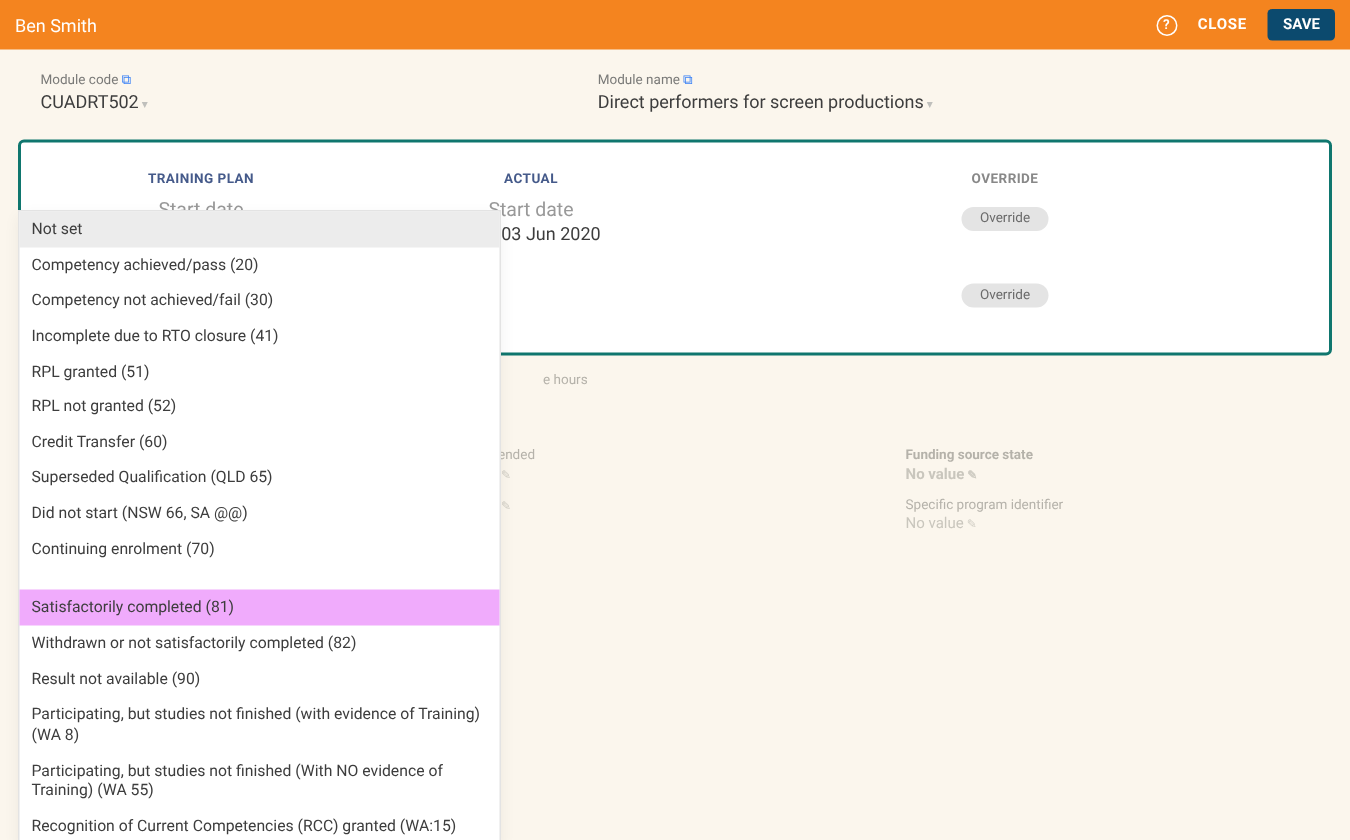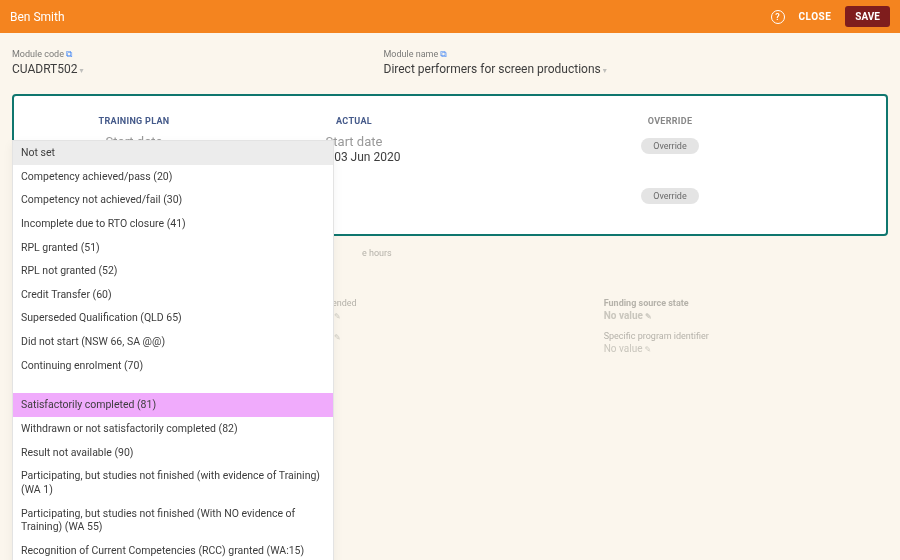--- a/index.html
+++ b/index.html
@@ -3,23 +3,23 @@
 <meta charset="utf-8">
 <style>
   *{box-sizing:border-box;margin:0;padding:0;font-family:-apple-system,BlinkMacSystemFont,"Segoe UI",Roboto,Helvetica,Arial,sans-serif;}
   body{background:#fbf6ed;color:#333;width:900px;height:560px;overflow:hidden;}
   
   .header{background:#f4841f;height:33px;display:flex;align-items:center;justify-content:space-between;padding:0 10px;color:#fff;}
   .header-left{font-size:12px;}
   .header-right{display:flex;align-items:center;gap:14px;}
   .help-icon{width:14px;height:14px;border:1.5px solid #fff;border-radius:50%;display:flex;align-items:center;justify-content:center;font-size:9px;font-weight:600;}
   .close-btn{font-size:10px;font-weight:700;letter-spacing:0.5px;cursor:pointer;}
-  .save-btn{background:#7f1d1d;color:#fff;font-size:10px;font-weight:700;padding:5px 10px;border-radius:3px;cursor:pointer;}
+  .save-btn{background:#0c4a6e;color:#fff;font-size:10px;font-weight:700;padding:5px 10px;border-radius:3px;cursor:pointer;}
   
-  .module-row{display:flex;padding:16px 12px 6px;gap:300px;}
+  .module-row{display:flex;padding:16px 27px 6px;gap:300px;}
   .field-label{font-size:9px;color:#7a7a78;margin-bottom:2px;}
   .field-label .ext{color:#3b82f6;margin-left:2px;font-size:9px;}
   .field-value{font-size:12px;color:#3d3d3d;}
   .field-value .chev{color:#bfbfbc;font-size:8px;margin-left:2px;}
   
   .card{background:#fff;margin:12px;border:2px solid #0f766e;border-radius:4px;padding:20px 10px 22px;text-align:center;}
   .dates-row{display:flex;}
   .col{flex:0 0 220px;}
   .col.override{flex:1;}
   .col-head{font-size:9px;font-weight:700;color:#455a8a;text-transform:uppercase;margin-bottom:8px;letter-spacing:0.3px;}
@@ -115,16 +115,16 @@
     <div class="dropdown-item">Incomplete due to RTO closure (41)</div>
     <div class="dropdown-item">RPL granted (51)</div>
     <div class="dropdown-item">RPL not granted (52)</div>
     <div class="dropdown-item">Credit Transfer (60)</div>
     <div class="dropdown-item">Superseded Qualification (QLD 65)</div>
     <div class="dropdown-item">Did not start (NSW 66, SA @@)</div>
     <div class="dropdown-item">Continuing enrolment (70)</div>
     <div class="dropdown-item highlight">Satisfactorily completed (81)</div>
     <div class="dropdown-item">Withdrawn or not satisfactorily completed (82)</div>
     <div class="dropdown-item">Result not available (90)</div>
-    <div class="dropdown-item">Participating, but studies not finished (with evidence of Training) (WA 1)</div>
+    <div class="dropdown-item">Participating, but studies not finished (with evidence of Training) (WA 8)</div>
     <div class="dropdown-item">Participating, but studies not finished (With NO evidence of Training) (WA 55)</div>
     <div class="dropdown-item">Recognition of Current Competencies (RCC) granted (WA:15)</div>
   </div>
 
 </body></html>

